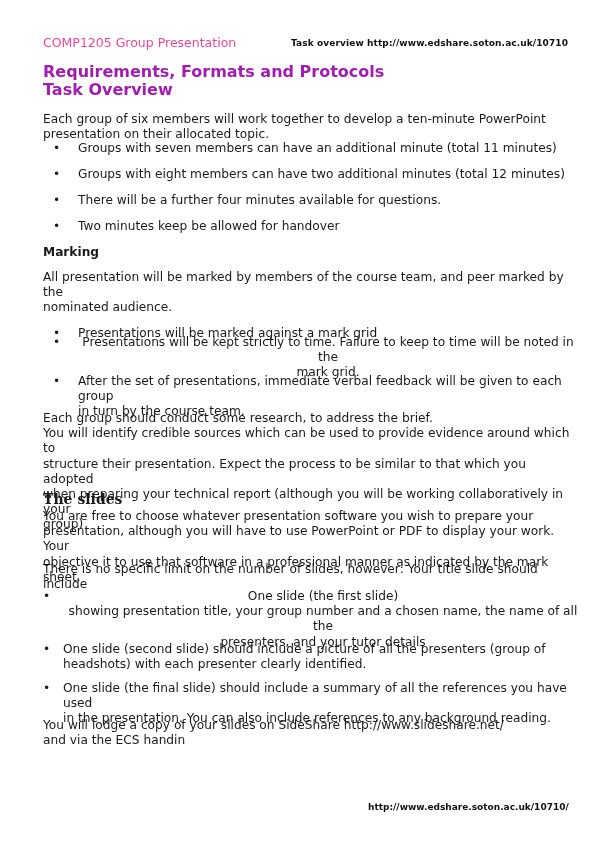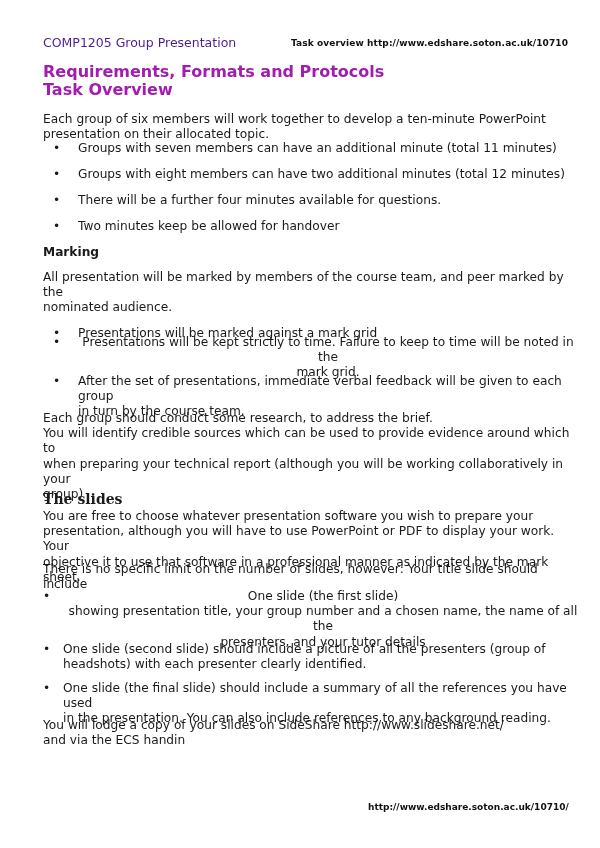--- a/index.html
+++ b/index.html
@@ -1,21 +1,21 @@
 <!DOCTYPE html>
 <html><head>
 <meta charset="utf-8">
 <style>
   html, body { margin: 0; padding: 0; background: #ffffff; }
   body {
     width: 600px; height: 848px; position: relative; overflow: hidden;
     font-family: "DejaVu Sans", sans-serif; color: #1a1a1a;
     font-size: 12.2px; line-height: 15.2px;
   }
-  .hdr-left { position: absolute; left: 43px; top: 35px; font-size: 12.5px; color: #4c1d95; }
+  .hdr-left { position: absolute; left: 43px; top: 35px; font-size: 12.5px; color: #ec4899; }
   .hdr-right { position: absolute; left: 291px; top: 36px; font-size: 9px; font-weight: bold; color: #111; letter-spacing: 0.1px; }
   .title { position: absolute; left: 43px; top: 63px; font-size: 16px; font-weight: bold; line-height: 18px; color: #a21caf; }
   .title2 { top: 81px; }
   .block { position: absolute; left: 43px; width: 530px; }
   .li { position: absolute; left: 78px; width: 500px; }
   .li::before { content: "•"; position: absolute; left: -25px; top: 0; }
   .li2 { position: absolute; left: 63px; width: 520px; }
   .li2::before { content: "•"; position: absolute; left: -20px; top: 0; }
   .bold { font-weight: bold; }
   .serif-h { font-family: "DejaVu Serif", serif; font-weight: bold; font-size: 14px; }
@@ -56,20 +56,21 @@
   <p>mark grid.</p>
 </div>
 <div class="li" style="top:374px;">
   <p>After the set of presentations, immediate verbal feedback will be given to each group</p>
   <p>in turn by the course team.</p>
 </div>
 
 <div class="block" style="top:411px;">
   <p>Each group should conduct some research, to address the brief.</p>
   <p>You will identify credible sources which can be used to provide evidence around which to</p>
+  <p>structure their presentation. Expect the process to be similar to that which you adopted</p>
   <p>when preparing your technical report (although you will be working collaboratively in your</p>
   <p>group)</p>
 </div>
 
 <div class="block serif-h" style="top:492px;">The slides</div>
 
 <div class="block" style="top:509px;">
   <p>You are free to choose whatever presentation software you wish to prepare your</p>
   <p>presentation, although you will have to use PowerPoint or PDF to display your work. Your</p>
   <p>objective it to use that software in a professional manner as indicated by the mark sheet.</p>

